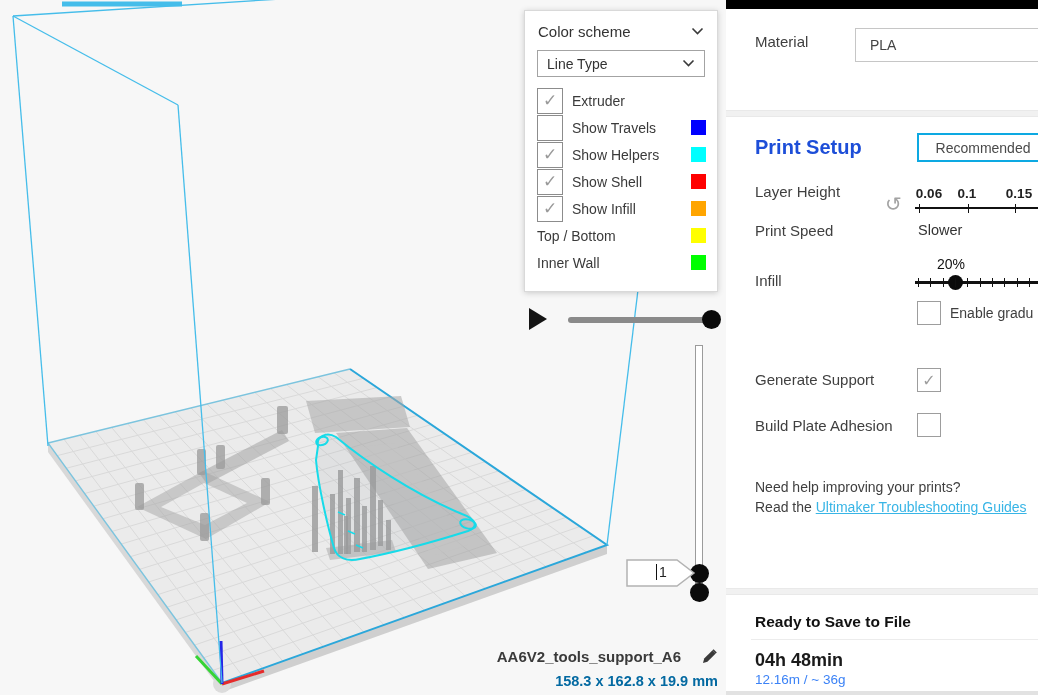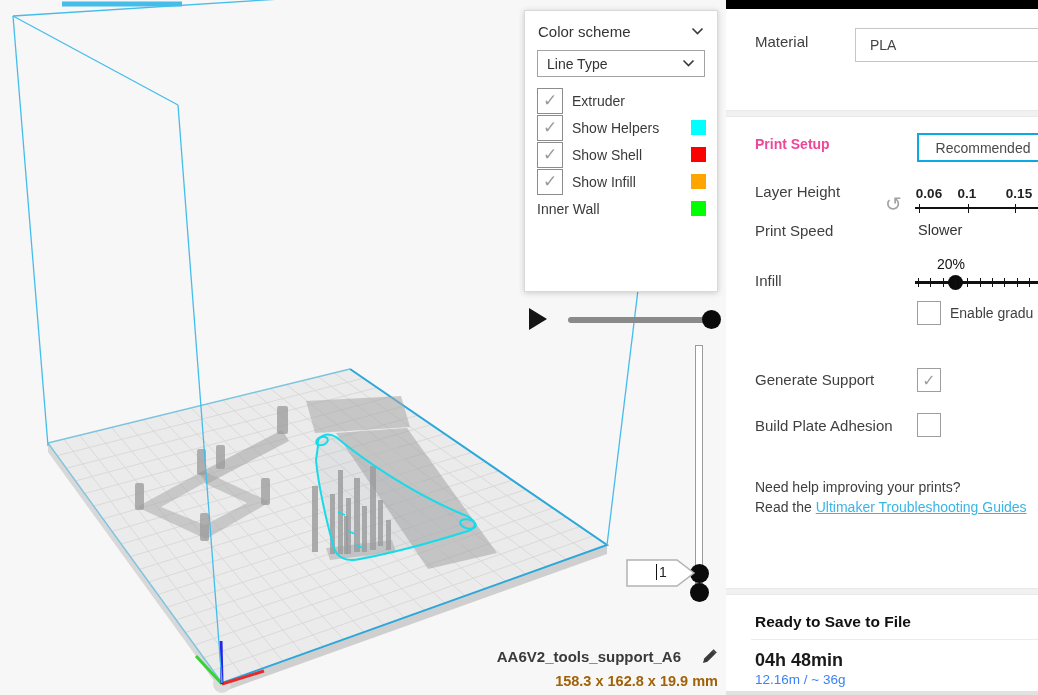--- a/index.html
+++ b/index.html
@@ -46,31 +46,31 @@
   
   #layer-callout { position:absolute; left:626px; top:559px; width:70px; height:28px; z-index:6; }
   #layer-callout svg { position:absolute; left:0; top:0; }
   #layer-value { position:absolute; left:33px; top:5px; font-size:14px; color:#222; }
   #layer-cursor { position:absolute; left:30px; top:5px; width:1px; height:16px; background:#111; }
 
   
   #model-info { position:absolute; right:8px; bottom:6px; text-align:right; z-index:4; }
   #model-name-row { display:flex; align-items:center; justify-content:flex-end; gap:20px; }
   #model-name { font-size:15px; font-weight:bold; color:#3a3a3a; }
-  #model-dims { font-size:14.5px; font-weight:bold; color:#a16207; margin-top:8px; }
+  #model-dims { font-size:14.5px; font-weight:bold; color:#0369a1; margin-top:8px; }
 
   
   #sidebar { position:absolute; left:726px; top:0; width:312px; height:695px; background:#fff; overflow:hidden; }
   #sidebar .abs { position:absolute; }
   #topbar { left:0; top:0; width:312px; height:9px; background:var(--topbar); }
   .divider { left:0; width:312px; height:7px; background:#f1f1f1; border-top:1px solid #e9e9e9; border-bottom:1px solid #e9e9e9; }
   .lbl { font-size:15px; color:#3f3f3f; white-space:nowrap; }
   #material-dd { left:129px; top:28px; width:200px; height:34px; border:1px solid #c6c6c6; background:#fff;
     display:flex; align-items:center; padding:0 14px; font-size:14px; color:#444; cursor:pointer; }
-  #print-setup-title { font-size:14px; font-weight:bold; color:#ec4899; }
+  #print-setup-title { font-size:20px; font-weight:bold; color:#1d4ed8; }
   #mode-btn { left:191px; top:133px; width:132px; height:29px; border:2px solid var(--accent); background:#fff;
     display:flex; align-items:center; justify-content:center; font-size:14px; color:#4a4a4a; cursor:pointer; }
   .tickline { background:#111; }
   .tick { position:absolute; width:1px; height:9px; background:#111; top:-3px; }
   .ticklabel { position:absolute; font-size:13.5px; font-weight:bold; color:#222; transform:translateX(-50%); white-space:nowrap; }
   #reset-icon { font-family:"DejaVu Sans",sans-serif; font-size:20px; color:#a3a3a3; cursor:pointer; }
   #infill-handle { position:absolute; left:33px; top:-6px; width:15px; height:15px; border-radius:50%; background:#0b0b0b; cursor:grab; }
   .sb-cbx { width:24px; height:24px; border:1px solid #9d9d9d; background:#fff;
     display:flex; align-items:center; justify-content:center; font-size:16px; color:#9d9d9d; cursor:pointer; }
   #help-block { font-size:14px; color:#3f3f3f; line-height:20px; }
@@ -214,33 +214,42 @@
           <polyline points="1.5,1.5 6.5,6.5 11.5,1.5" fill="none" stroke="#3a3a3a" stroke-width="1.6"></polyline>
         </svg>
       </div>
       <div id="cs-rows">
           <div class="cs-row">
             <div class="cbx">✓</div>
             <span class="cs-label">Extruder</span>
             <div class="swatch" style="visibility: hidden;"></div>
           </div>
           <div class="cs-row">
+            <div class="cbx"></div>
+            <span class="cs-label">Show Travels</span>
+            <div class="swatch" style="background: rgb(0, 0, 255);"></div>
+          </div>
+          <div class="cs-row">
             <div class="cbx">✓</div>
             <span class="cs-label">Show Helpers</span>
             <div class="swatch" style="background: rgb(0, 255, 255);"></div>
           </div>
           <div class="cs-row">
             <div class="cbx">✓</div>
             <span class="cs-label">Show Shell</span>
             <div class="swatch" style="background: rgb(255, 0, 0);"></div>
           </div>
           <div class="cs-row">
             <div class="cbx">✓</div>
             <span class="cs-label">Show Infill</span>
             <div class="swatch" style="background: rgb(255, 165, 0);"></div>
+          </div>
+          <div class="cs-row">
+            <span class="cs-label nobox">Top / Bottom</span>
+            <div class="swatch" style="background: rgb(255, 255, 0);"></div>
           </div>
           <div class="cs-row">
             <span class="cs-label nobox">Inner Wall</span>
             <div class="swatch" style="background: rgb(0, 255, 0);"></div>
           </div>
         </div>
     </div>
 
     <div id="play-btn"></div>
     <div id="h-slider">

